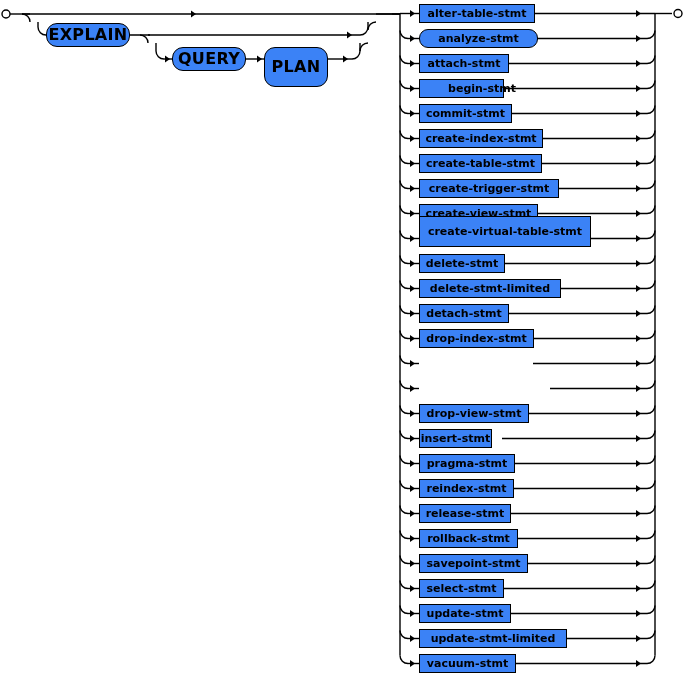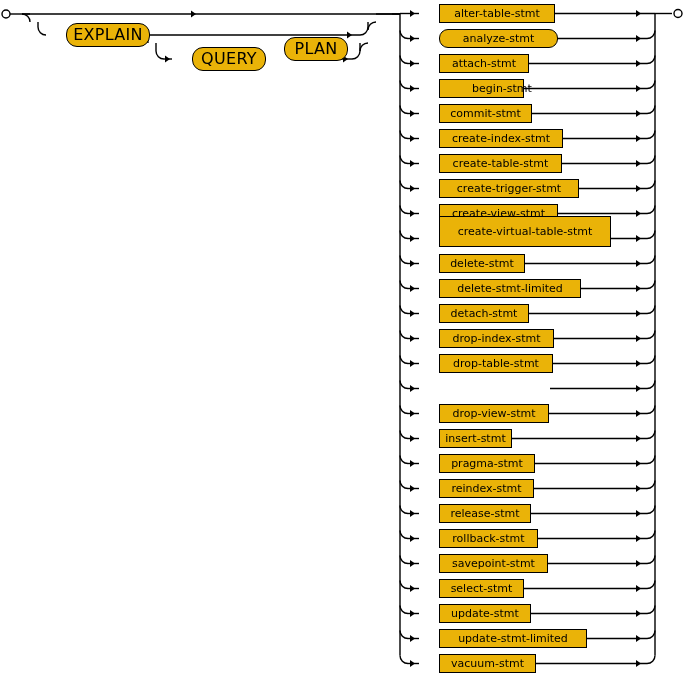--- a/index.html
+++ b/index.html
@@ -21,31 +21,30 @@
     position: absolute;
     left: 0;
     top: 0;
     width: 688px;
     height: 676px;
   }
   .node-box {
     position: absolute;
     box-sizing: border-box;
     border: 1.5px solid #000000;
-    background: #eab308;
+    background: #3b82f6;
     color: #000000;
-    font-weight: normal;
+    font-weight: bold;
     font-size: 11px;
     line-height: 1;
     display: flex;
     align-items: center;
     justify-content: center;
     white-space: nowrap;
     font-family: "DejaVu Sans", sans-serif;
-    margin-left: 20px;
   }
   .node-box.rounded {
     border-radius: 11px;
     font-size: 16px;
     letter-spacing: 0.3px;
   }
 </style>
 </head>
 <body>
 
@@ -241,36 +240,35 @@
       <path d="M410 660.1 L415 663.5 L410 666.9 Z" fill="#000000"></path>
       <path d="M516 663.5 L647 663.5" fill="none" stroke="#000000" stroke-width="1.4"></path>
       <path d="M636 660.1 L641 663.5 L636 666.9 Z" fill="#000000"></path>
       <path d="M655 655.5 A 8 8 0 0 1 647 663.5" fill="none" stroke="#000000" stroke-width="1.4"></path>
       <path d="M655 13.5 L655 655.5" fill="none" stroke="#000000" stroke-width="1.4"></path>
       <path d="M655 13.5 L672 13.5" fill="none" stroke="#000000" stroke-width="1.4"></path>
       <circle cx="678" cy="13.5" r="4" fill="none" stroke="#000000" stroke-width="1.4"></circle>
     </svg>
 <div class="node-box rounded" style="left: 46px; top: 23px; width: 84px; height: 24px;">EXPLAIN</div>
     <div class="node-box rounded" style="left: 172px; top: 47px; width: 74px; height: 24px;">QUERY</div>
-    <div class="node-box rounded" style="left: 264px; top: 37px; width: 64px; height: 24px;">PLAN</div>
+    <div class="node-box rounded" style="left: 264px; top: 47px; width: 64px; height: 40px;">PLAN</div>
     <div class="node-box" style="left: 419px; top: 4px; width: 116px; height: 19px;">alter-table-stmt</div>
     <div class="node-box" style="left: 419px; top: 29px; width: 119px; height: 19px; border-radius: 9px;">analyze-stmt</div>
     <div class="node-box" style="left: 419px; top: 54px; width: 90px; height: 19px;">attach-stmt</div>
     <div class="node-box" style="left: 419px; top: 79px; width: 85px; height: 19px; padding-left: 41px;">begin-stmt</div>
     <div class="node-box" style="left: 419px; top: 104px; width: 93px; height: 19px;">commit-stmt</div>
     <div class="node-box" style="left: 419px; top: 129px; width: 124px; height: 19px;">create-index-stmt</div>
     <div class="node-box" style="left: 419px; top: 154px; width: 123px; height: 19px;">create-table-stmt</div>
     <div class="node-box" style="left: 419px; top: 179px; width: 140px; height: 19px;">create-trigger-stmt</div>
     <div class="node-box" style="left: 419px; top: 204px; width: 119px; height: 19px;">create-view-stmt</div>
     <div class="node-box" style="left: 419px; top: 216px; width: 172px; height: 31px;">create-virtual-table-stmt</div>
     <div class="node-box" style="left: 419px; top: 254px; width: 86px; height: 19px;">delete-stmt</div>
     <div class="node-box" style="left: 419px; top: 279px; width: 142px; height: 19px;">delete-stmt-limited</div>
     <div class="node-box" style="left: 419px; top: 304px; width: 90px; height: 19px;">detach-stmt</div>
     <div class="node-box" style="left: 419px; top: 329px; width: 115px; height: 19px;">drop-index-stmt</div>
-    <div class="node-box" style="left: 419px; top: 354px; width: 114px; height: 19px;">drop-table-stmt</div>
     <div class="node-box" style="left: 419px; top: 404px; width: 110px; height: 19px;">drop-view-stmt</div>
     <div class="node-box" style="left: 419px; top: 429px; width: 73px; height: 19px;">insert-stmt</div>
     <div class="node-box" style="left: 419px; top: 454px; width: 96px; height: 19px;">pragma-stmt</div>
     <div class="node-box" style="left: 419px; top: 479px; width: 95px; height: 19px;">reindex-stmt</div>
     <div class="node-box" style="left: 419px; top: 504px; width: 92px; height: 19px;">release-stmt</div>
     <div class="node-box" style="left: 419px; top: 529px; width: 99px; height: 19px;">rollback-stmt</div>
     <div class="node-box" style="left: 419px; top: 554px; width: 109px; height: 19px;">savepoint-stmt</div>
     <div class="node-box" style="left: 419px; top: 579px; width: 85px; height: 19px;">select-stmt</div>
     <div class="node-box" style="left: 419px; top: 604px; width: 92px; height: 19px;">update-stmt</div>
     <div class="node-box" style="left: 419px; top: 629px; width: 148px; height: 19px;">update-stmt-limited</div>

